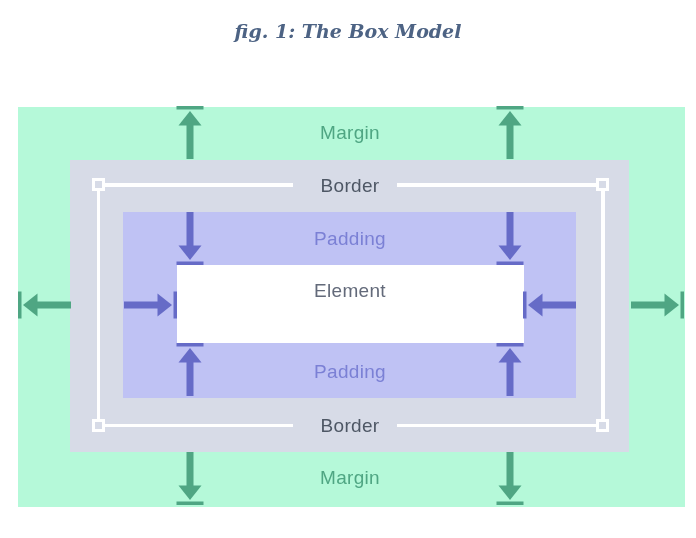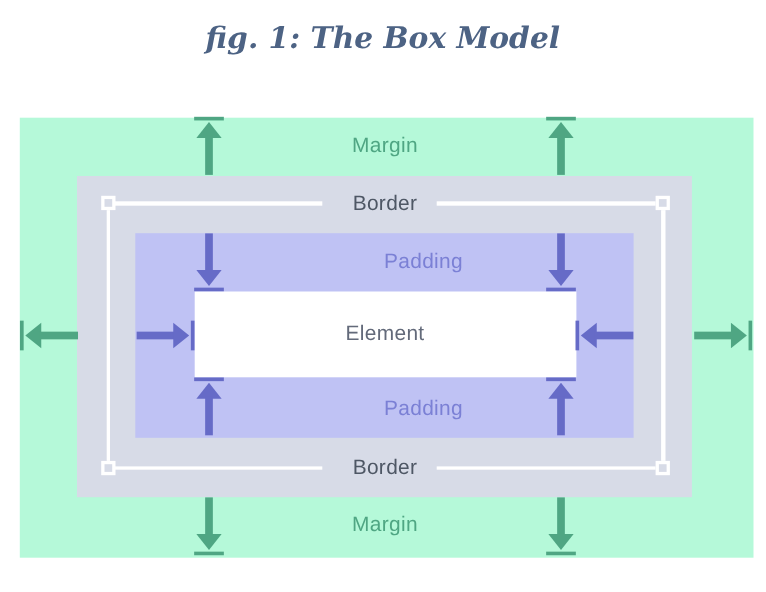--- a/index.html
+++ b/index.html
@@ -10,21 +10,21 @@
     overflow:hidden;
     font-family:"Liberation Sans", sans-serif;
   }
   .figure-title{
     position:absolute;
     left:0;top:20px;width:696px;
     text-align:center;
     font-family:"DejaVu Serif","Liberation Serif",serif;
     font-style:italic;
     font-weight:700;
-    font-size:27px;
+    font-size:19px;
     color:var(--title-text,#4d6384);
     margin:0;
   }
   .box{position:absolute;}
   .margin-box{
     left:18px;top:107px;width:667px;height:400px;
     background:var(--margin-bg,#b5f9d9);
   }
   .border-box{
     left:70px;top:160px;width:559px;height:292px;
@@ -42,21 +42,21 @@
     position:absolute;
     left:350px;
     transform:translate(-50%,-50%);
     font-weight:400;
     font-size:19px;
     letter-spacing:.3px;
     white-space:nowrap;
   }
   .lbl.margin{color:var(--margin-text,#4fa683);}
   .lbl.border{color:var(--border-text,#4e5765);}
-  .lbl.padding{color:var(--padding-text,#7b80d5);margin-left:35px;}
+  .lbl.padding{color:var(--padding-text,#7b80d5);}
   .lbl.element{color:var(--element-text,#636a7a);}
 
   
   .oline{position:absolute;background:var(--outline,#ffffff);}
   .handle{
     position:absolute;
     width:13px;height:13px;
     border:3.5px solid var(--outline,#ffffff);
     box-sizing:border-box;
     background:transparent;
@@ -152,18 +152,18 @@
   <svg class="arrow purple" viewBox="0 0 53 30" style="left:124px;top:289.5px;width:53px;height:30px">
       <use href="#arr-right"></use>
     </svg>
   <svg class="arrow purple" viewBox="0 0 53 30" style="left:523px;top:289.5px;width:53px;height:30px">
       <use href="#arr-left"></use>
     </svg>
 
   <div class="lbl margin" style="top:133px">Margin</div>
   <div class="lbl border" style="top:186px">Border</div>
   <div class="lbl padding" style="top:239px">Padding</div>
-  <div class="lbl element" style="top:304px">Element</div>
+  <div class="lbl element" style="top:291px">Element</div>
   <div class="lbl padding" style="top:372px">Padding</div>
   <div class="lbl border" style="top:426px">Border</div>
   <div class="lbl margin" style="top:478px">Margin</div>
 
 </div>
 
 </body></html>

